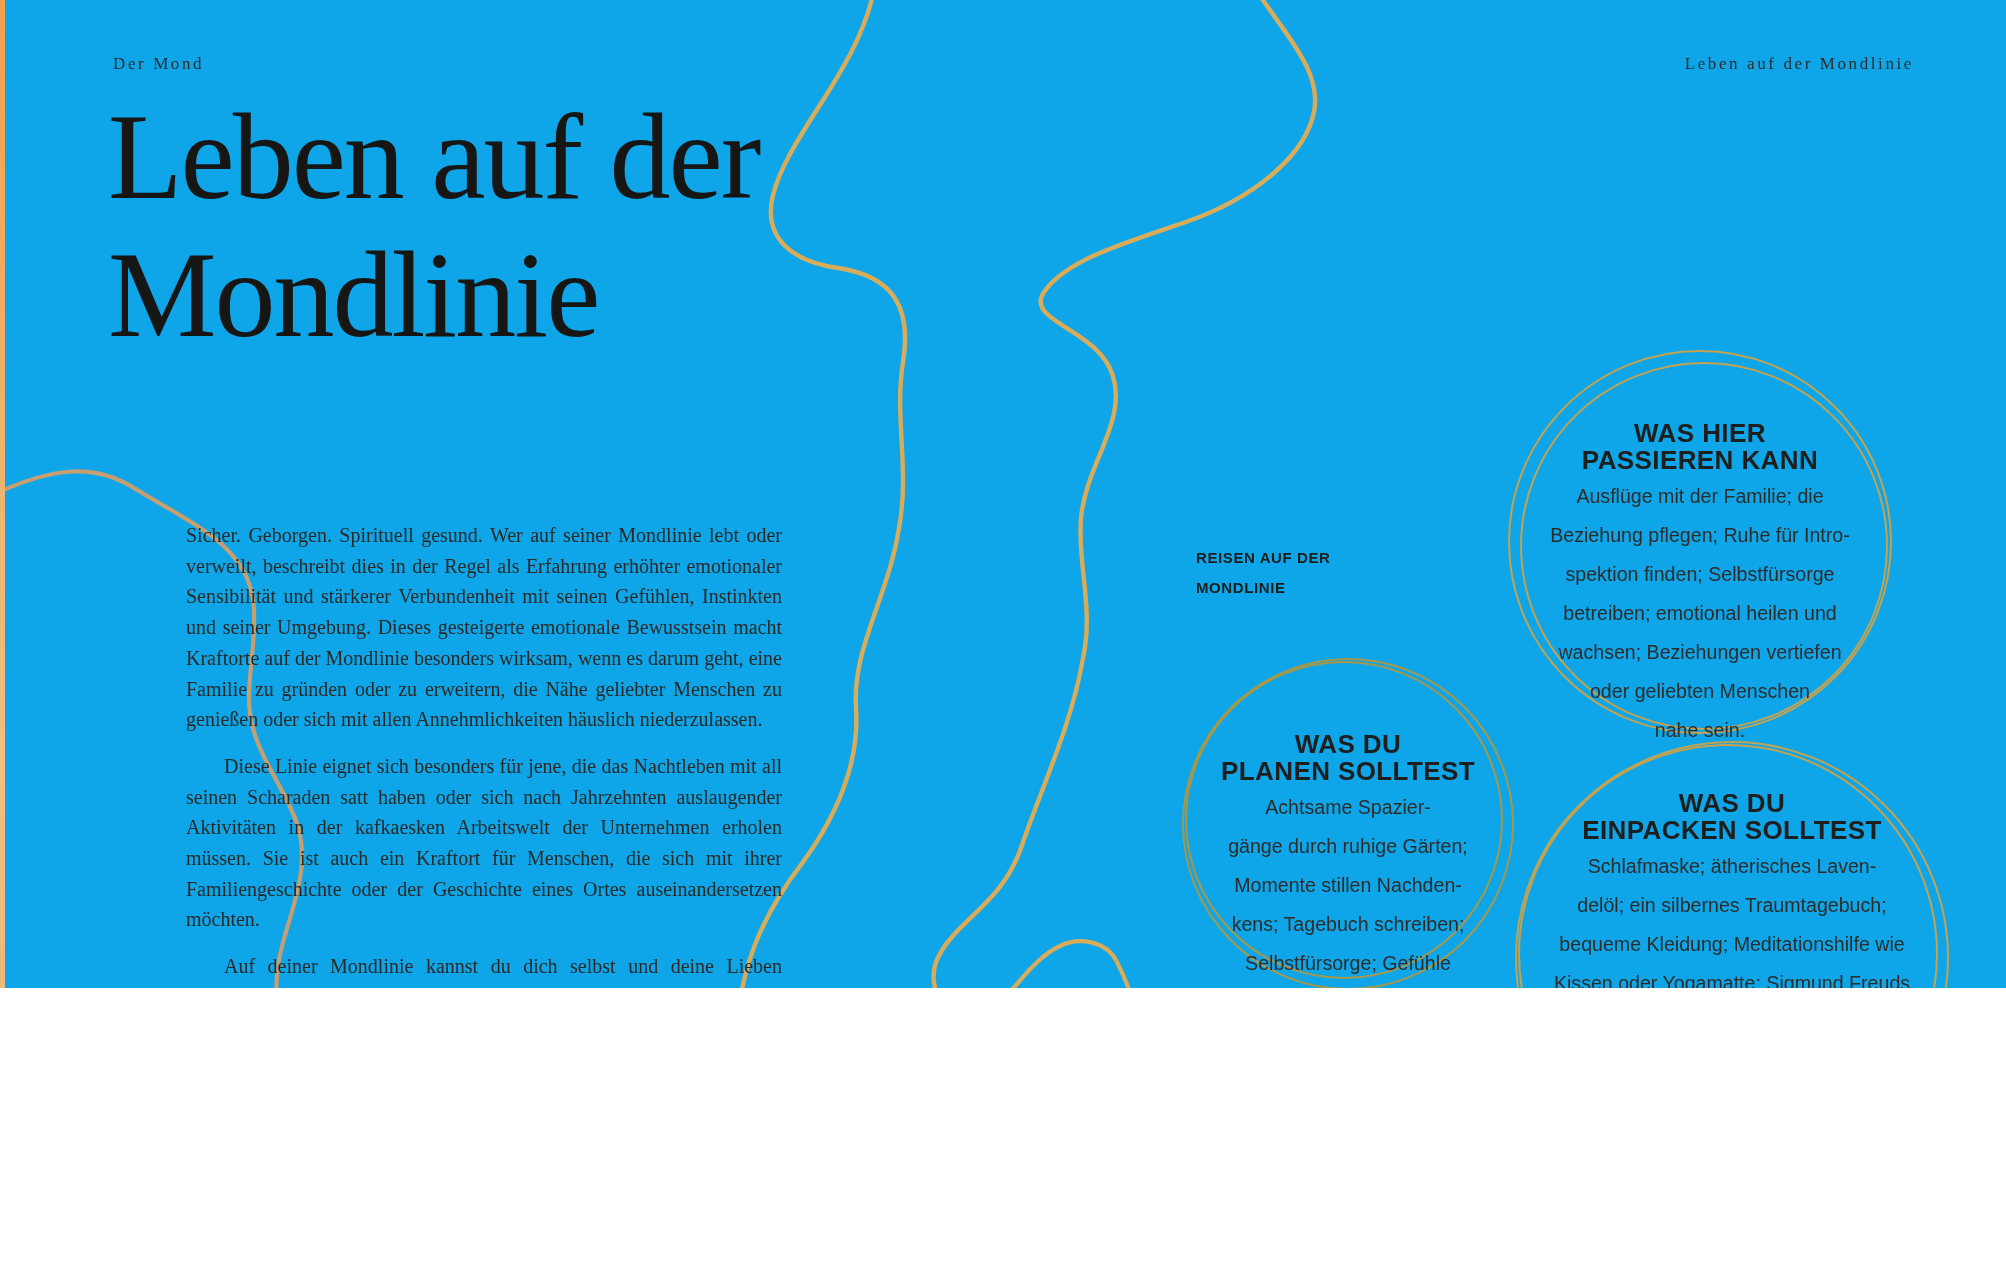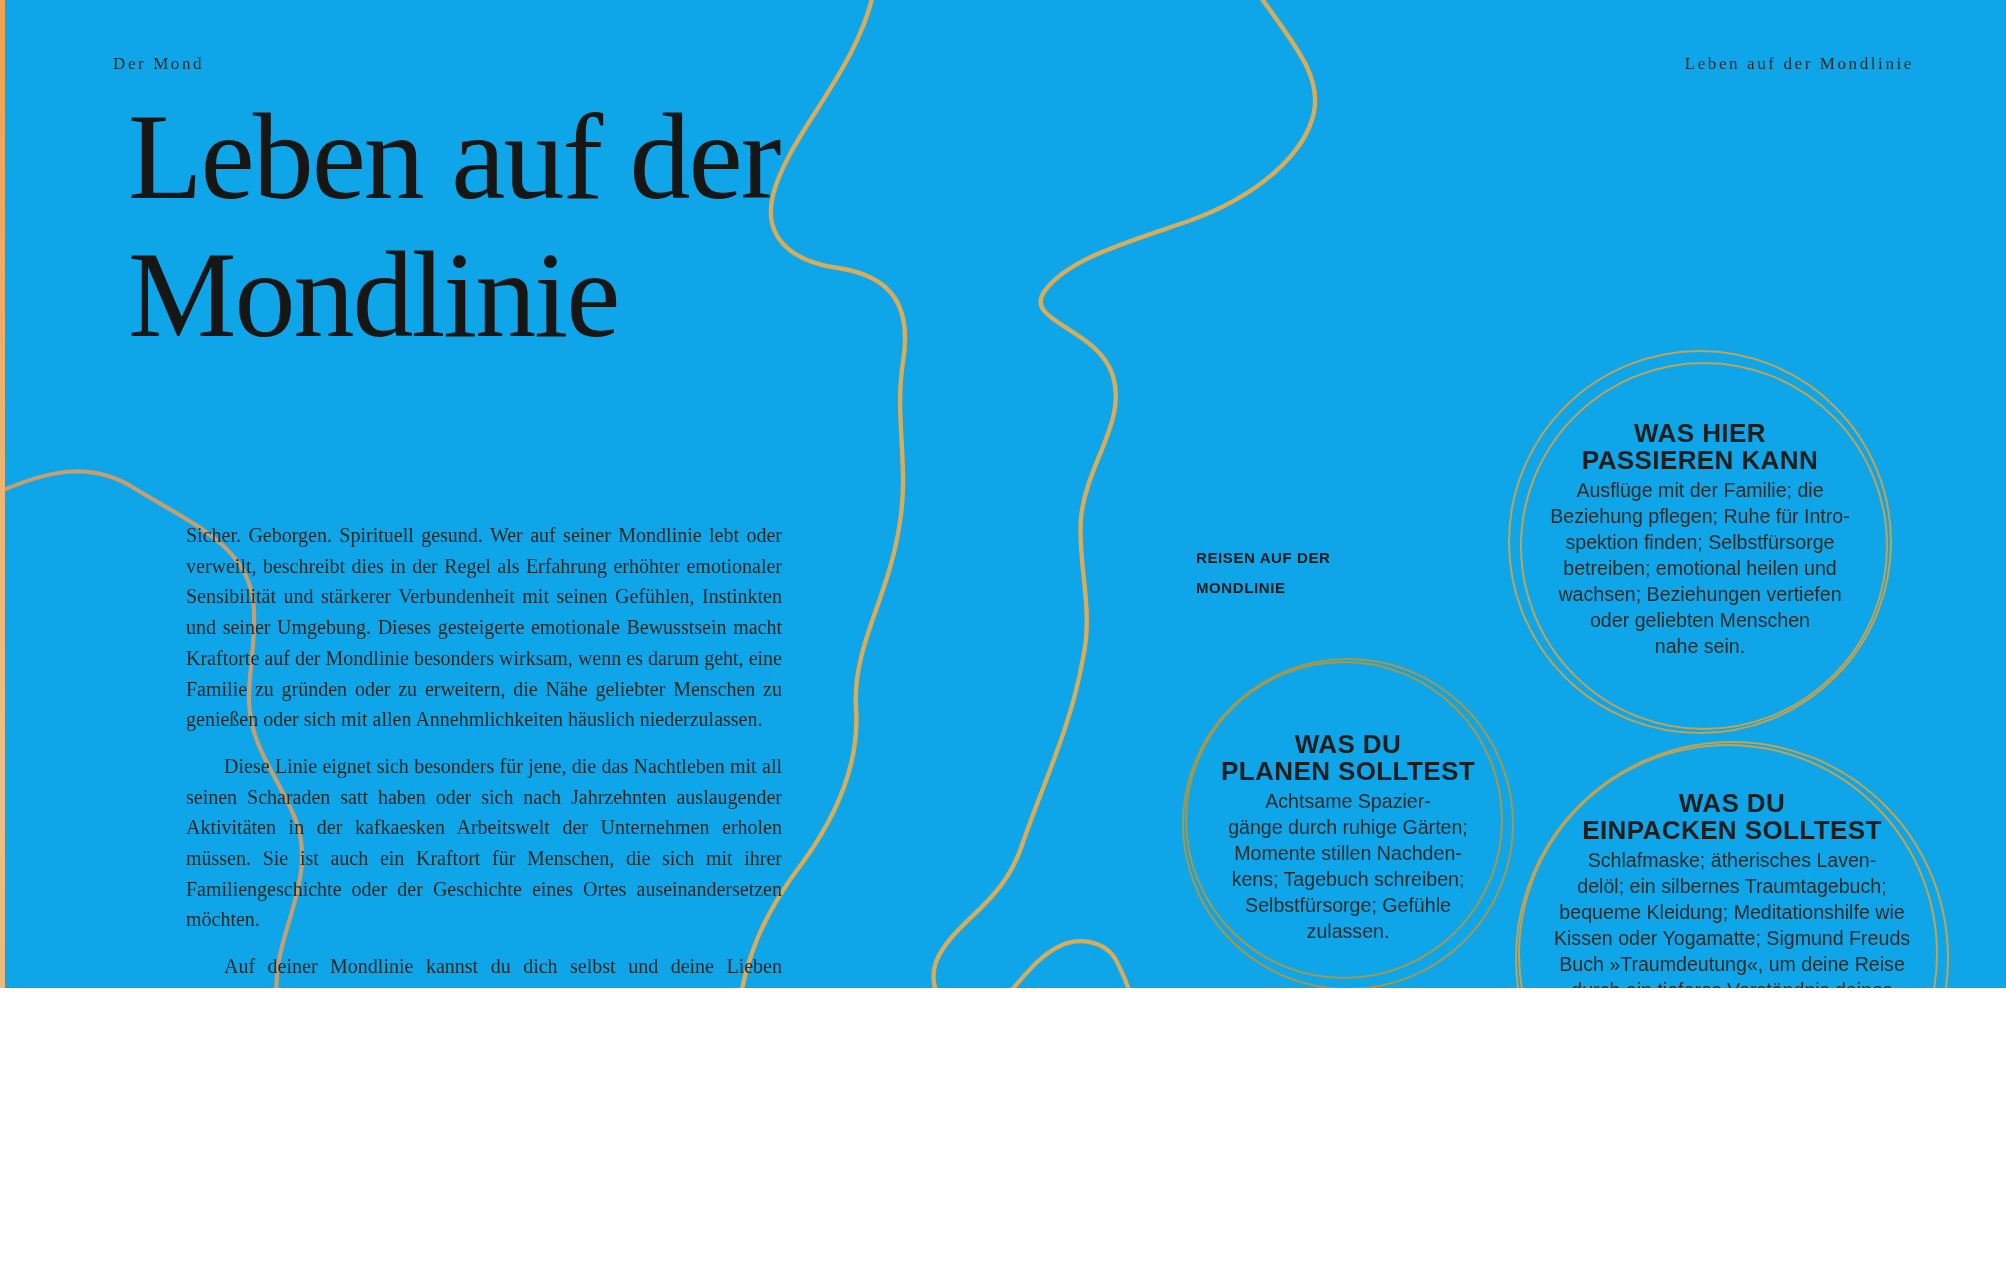--- a/index.html
+++ b/index.html
@@ -26,21 +26,20 @@
   #head-left{left:113px;top:54px;}
   #head-right{right:112px;top:54px;text-align:right;}
 
   
   #title{
     left:108px;top:88px;width:760px;
     font-size:122px;line-height:138px;
     letter-spacing:-2px;color:#161614;
     font-family:"Liberation Serif", serif;
     font-weight:400;
-    margin-left:20px;
   }
 
   
   #body-copy{
     left:186px;top:520px;width:596px;
     font-size:20px;line-height:30.7px;
     color:#2b2925;text-align:justify;
   }
   #body-copy p{margin:0;}
   #body-copy p.indent{text-indent:38px;margin-top:16px;}
@@ -60,21 +59,21 @@
   .circle-text{
     text-align:center;color:#2d2c29;
     z-index:2;
   }
   .circle-text .c-head{
     font-weight:700;font-size:26px;line-height:27px;
     letter-spacing:0.4px;color:#1e1e1c;
     margin-bottom:3px;
   }
   .circle-text .c-body{
-    font-size:19.6px;line-height:26px;
+    font-size:19.6px;line-height:39px;
   }
   #circle1-text{left:1535px;top:420px;width:330px;}
   #circle2-text{left:1196px;top:731px;width:304px;}
   #circle3-text{left:1522px;top:790px;width:420px;}
 
   
   #left-edge{
     left:0;top:0;width:5px;height:1280px;z-index:3;
     background:linear-gradient(#f0a14e,#eebf85 60%,#e9b271);
   }

